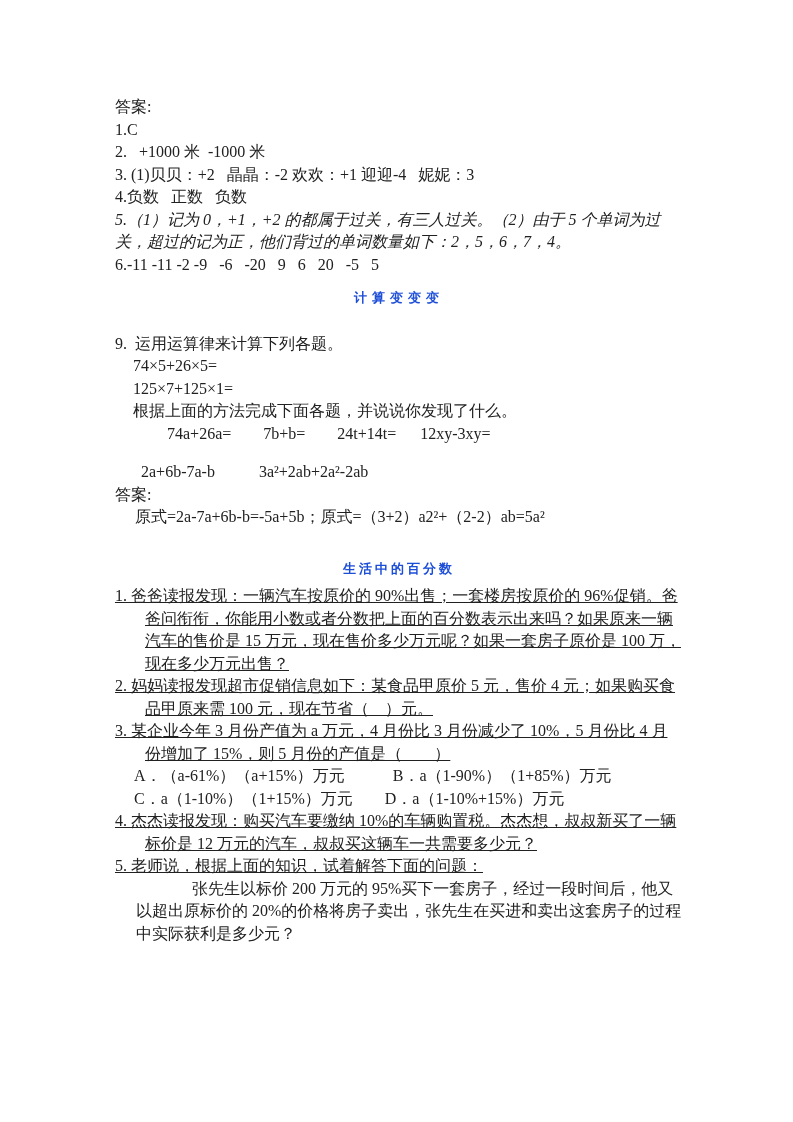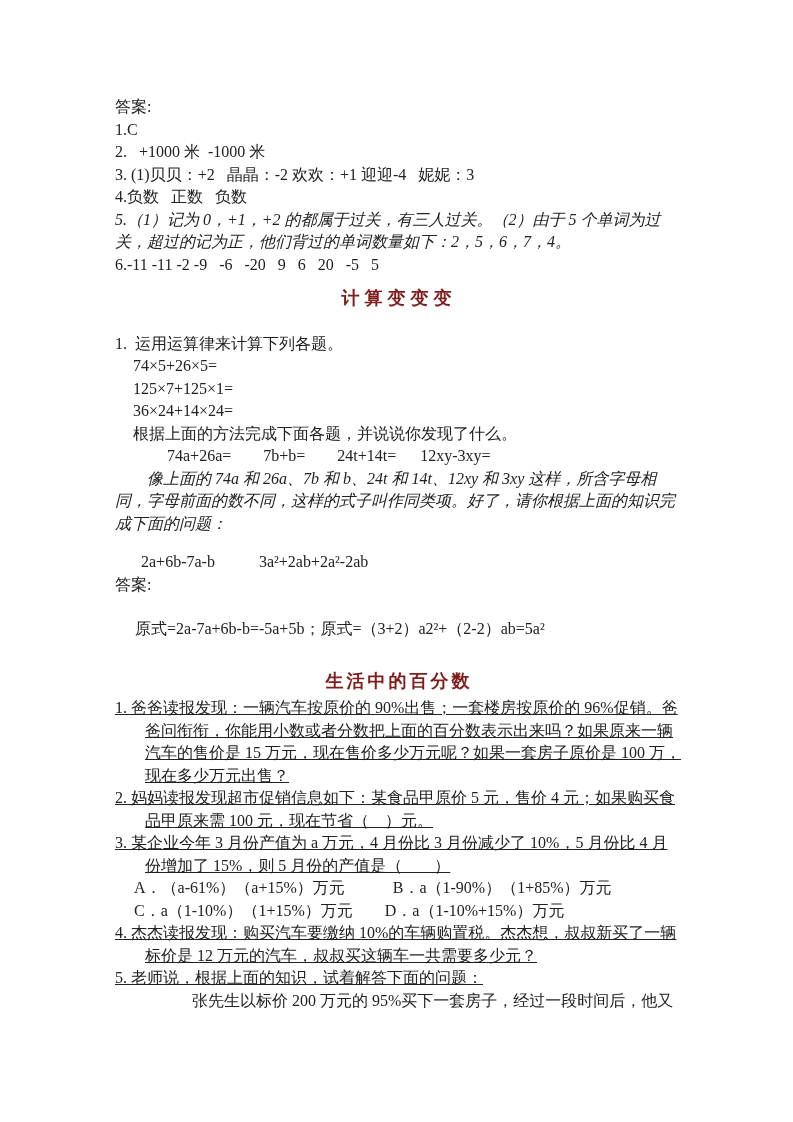--- a/index.html
+++ b/index.html
@@ -30,37 +30,37 @@
   }
   .hang {
     padding-left: 30px;
     text-indent: -30px;
     white-space: normal;
     text-decoration: underline;
   }
   .indent-calc { padding-left: 18px; }
   .indent-alg  { padding-left: 52px; }
   .indent-prob { padding-left: 26px; margin-top: 16px; }
-  .indent-ans2 { padding-left: 20px; margin-top: 22px; }
+  .indent-ans2 { padding-left: 20px; margin-top: 0; }
   .opt-line    { padding-left: 19px; }
   .expl { text-indent: 2em; }
   .sub-para {
     padding-left: 8px;
     text-indent: 56px;
     white-space: normal;
     margin-left: 13px;
   }
   .sans-line {
     font-family: "Liberation Sans", "DejaVu Sans", sans-serif;
     font-size: 15.5px;
   }
   .heading {
     font-weight: bold;
-    font-size: 18px;
-    color: #7f1d1d;
+    font-size: 13px;
+    color: #1d4ed8;
     text-align: center;
     letter-spacing: 5px;
     margin: 11px 0 23px 0;
     font-family: "Liberation Serif", "DejaVu Serif", serif;
   }
   .heading-2 {
     margin: 29px 0 5px 0;
     letter-spacing: 3px;
   }
 </style>
@@ -75,27 +75,25 @@
     <div class="line">2.   +1000 米  -1000 米</div>
     <div class="line">3. (1)贝贝：+2   晶晶：-2 欢欢：+1 迎迎-4   妮妮：3</div>
     <div class="line">4.负数   正数   负数</div>
     <div class="para">5.（1）记为 0，+1，+2 的都属于过关，有三人过关。（2）由于 5 个单词为过关，超过的记为正，他们背过的单词数量如下：2，5，6，7，4。</div>
     <div class="line">6.-11 -11 -2 -9   -6   -20   9   6   20   -5   5</div>
   </section>
 
   <div class="heading">计算变变变</div>
 
   <section>
-    <div class="line">1.  运用运算律来计算下列各题。</div>
+    <div class="line">9.  运用运算律来计算下列各题。</div>
     <div class="line indent-calc">74×5+26×5=</div>
     <div class="line indent-calc">125×7+125×1=</div>
-    <div class="line indent-calc">36×24+14×24=</div>
     <div class="line indent-calc">根据上面的方法完成下面各题，并说说你发现了什么。</div>
     <div class="line indent-alg">74a+26a=        7b+b=        24t+14t=      12xy-3xy=</div>
-    <div class="para expl">像上面的 74a 和 26a、7b 和 b、24t 和 14t、12xy 和 3xy 这样，所含字母相同，字母前面的数不同，这样的式子叫作同类项。好了，请你根据上面的知识完成下面的问题：</div>
     <div class="line indent-prob">2a+6b-7a-b           3a²+2ab+2a²-2ab</div>
     <div class="line">答案:</div>
     <div class="line indent-ans2">原式=2a-7a+6b-b=-5a+5b；原式=（3+2）a2²+（2-2）ab=5a²</div>
   </section>
 
   <div class="heading heading-2">生活中的百分数</div>
 
   <section>
     <div class="hang">1. 爸爸读报发现：一辆汽车按原价的 90%出售；一套楼房按原价的 96%促销。爸爸问衔衔，你能用小数或者分数把上面的百分数表示出来吗？如果原来一辆汽车的售价是 15 万元，现在售价多少万元呢？如果一套房子原价是 100 万，现在多少万元出售？</div>
     <div class="hang">2. 妈妈读报发现超市促销信息如下：某食品甲原价 5 元，售价 4 元；如果购买食品甲原来需 100 元，现在节省（　）元。</div>

